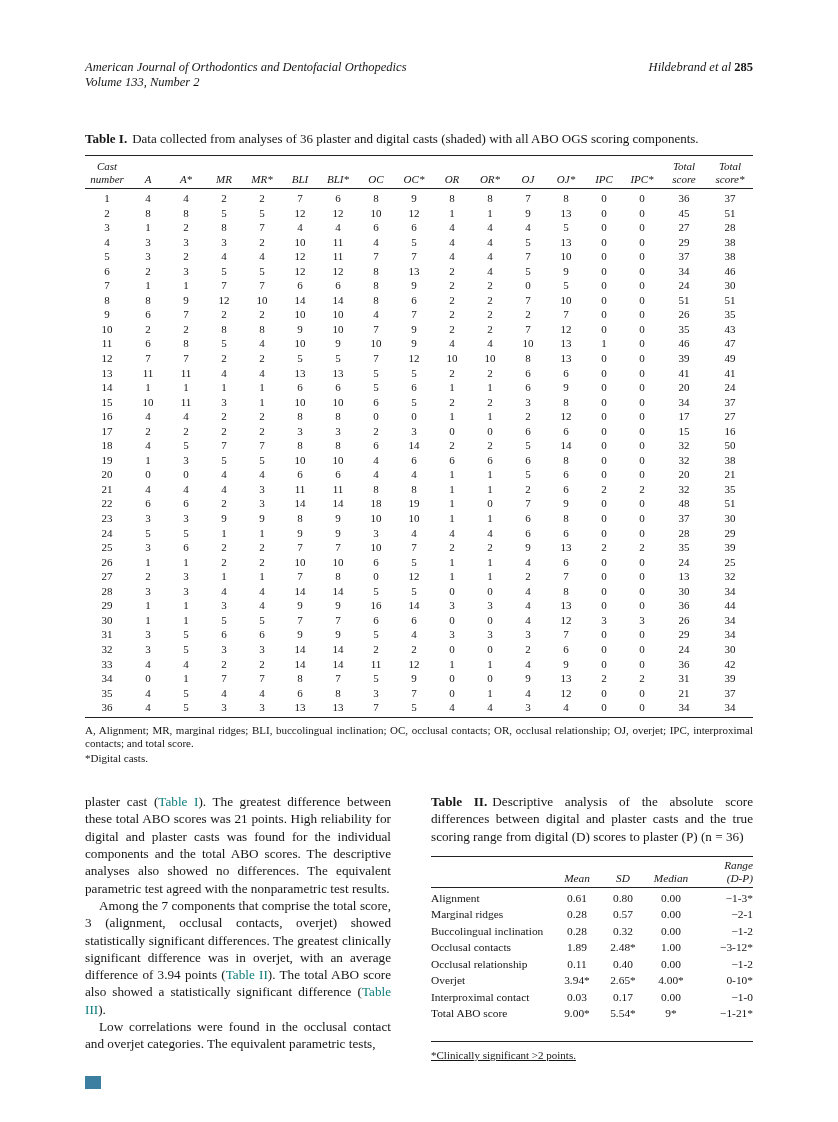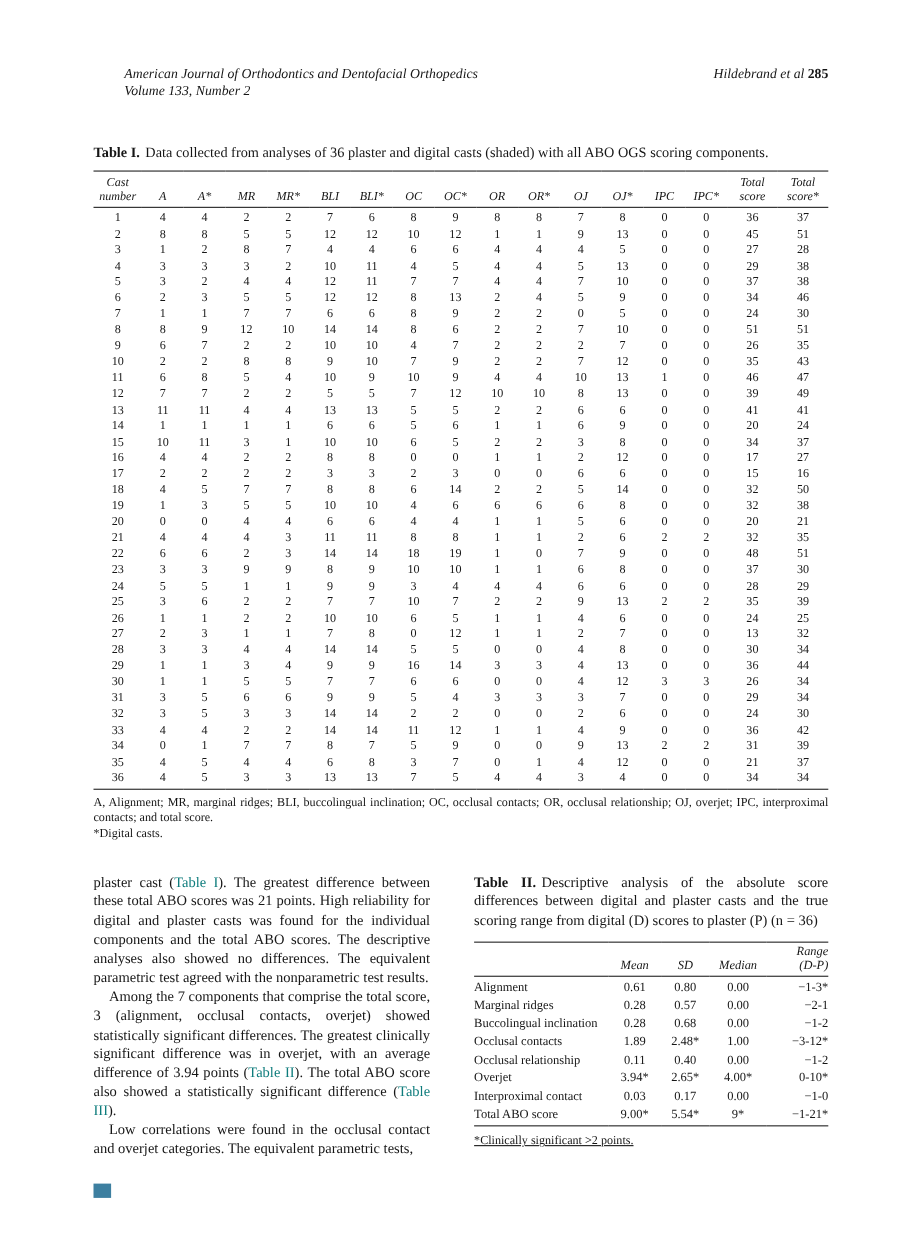--- a/index.html
+++ b/index.html
@@ -7,21 +7,21 @@
   body {
     width:838px; height:1122px;
     font-family:"Liberation Serif", serif;
     color:#161616;
   }
   .page { position:relative; width:838px; height:1122px; overflow:hidden; background:#fff; }
   .content { position:absolute; left:85px; top:60px; width:668px; }
 
   
   .pg-header { display:flex; justify-content:space-between; align-items:flex-start; font-size:12.5px; line-height:15px; }
-  .jrn { font-style:italic;margin-left:28px; }
+  .jrn { font-style:italic; }
   .running-right { font-style:italic; white-space:nowrap; }
   .pageno { font-style:normal; font-weight:bold; margin-left:3px; }
 
   
   .caption { margin-top:41px; font-size:13px; line-height:16px; }
   .cap-label { font-weight:bold; margin-right:5px; }
 
   
   .t1 { width:100%; border-collapse:collapse; table-layout:fixed; margin-top:8px;
         border-top:1.6px solid #222; border-bottom:1.1px solid #222; }
@@ -50,21 +50,21 @@
         border-top:1.1px solid #222; border-bottom:1.1px solid #222; }
   .t2 thead tr { border-bottom:1.1px solid #222; }
   .t2 th { font-style:italic; font-weight:normal; font-size:11.3px; line-height:12.5px; vertical-align:bottom; padding:2px 0 3px 0; }
   .t2 th.c-h { text-align:center; }
   .t2 th.rng-h { text-align:right; }
   .t2 td { font-size:11.4px; line-height:16.4px; padding:0; }
   .t2 td.lbl { text-align:left; }
   .t2 td.c { text-align:center; }
   .t2 td.rng { text-align:right; }
   .t2 tbody tr:first-child td { padding-top:2px; }
-  .t2 tbody tr:last-child td { padding-bottom:2px; }
+  .t2 tbody tr:last-child td { padding-bottom:20px; }
   .t2fn { font-size:11px; line-height:13.5px; margin-top:7px;text-decoration:underline; }
 
   .corner-mark { position:absolute; left:85px; top:1076px; width:16px; height:13px; background:var(--mark, #3d7fa0); }
 </style>
 </head>
 <body>
 
 <div class="page">
   <div class="content">
 
@@ -854,21 +854,21 @@
               <tr>
                 <td class="lbl">Marginal ridges</td>
                 <td class="c">0.28</td>
                 <td class="c">0.57</td>
                 <td class="c">0.00</td>
                 <td class="rng">−2-1</td>
               </tr>
               <tr>
                 <td class="lbl">Buccolingual inclination</td>
                 <td class="c">0.28</td>
-                <td class="c">0.68</td>
+                <td class="c">0.32</td>
                 <td class="c">0.00</td>
                 <td class="rng">−1-2</td>
               </tr>
               <tr>
                 <td class="lbl">Occlusal contacts</td>
                 <td class="c">1.89</td>
                 <td class="c">2.48*</td>
                 <td class="c">1.00</td>
                 <td class="rng">−3-12*</td>
               </tr>

